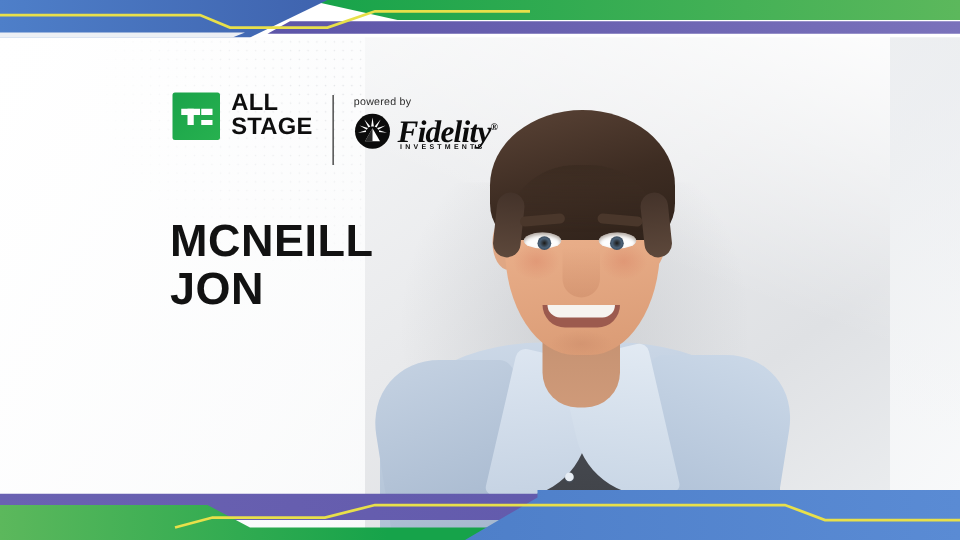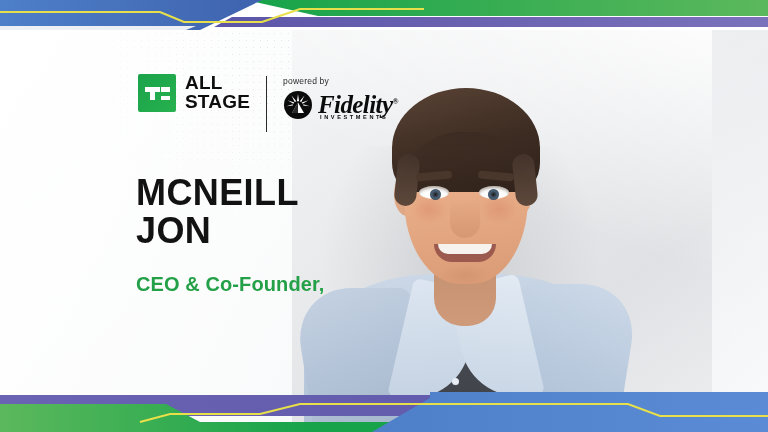--- a/index.html
+++ b/index.html
@@ -534,16 +534,15 @@
       </div>
     </div>
   </div>
 
   <div class="speaker-name">
     <span>MCNEILL</span>
     <span>JON</span>
   </div>
 
   <div class="speaker-title">
-    <span>CEO &amp; Co-Founder,</span>
   </div>
 
 </div>
 
 </body></html>

